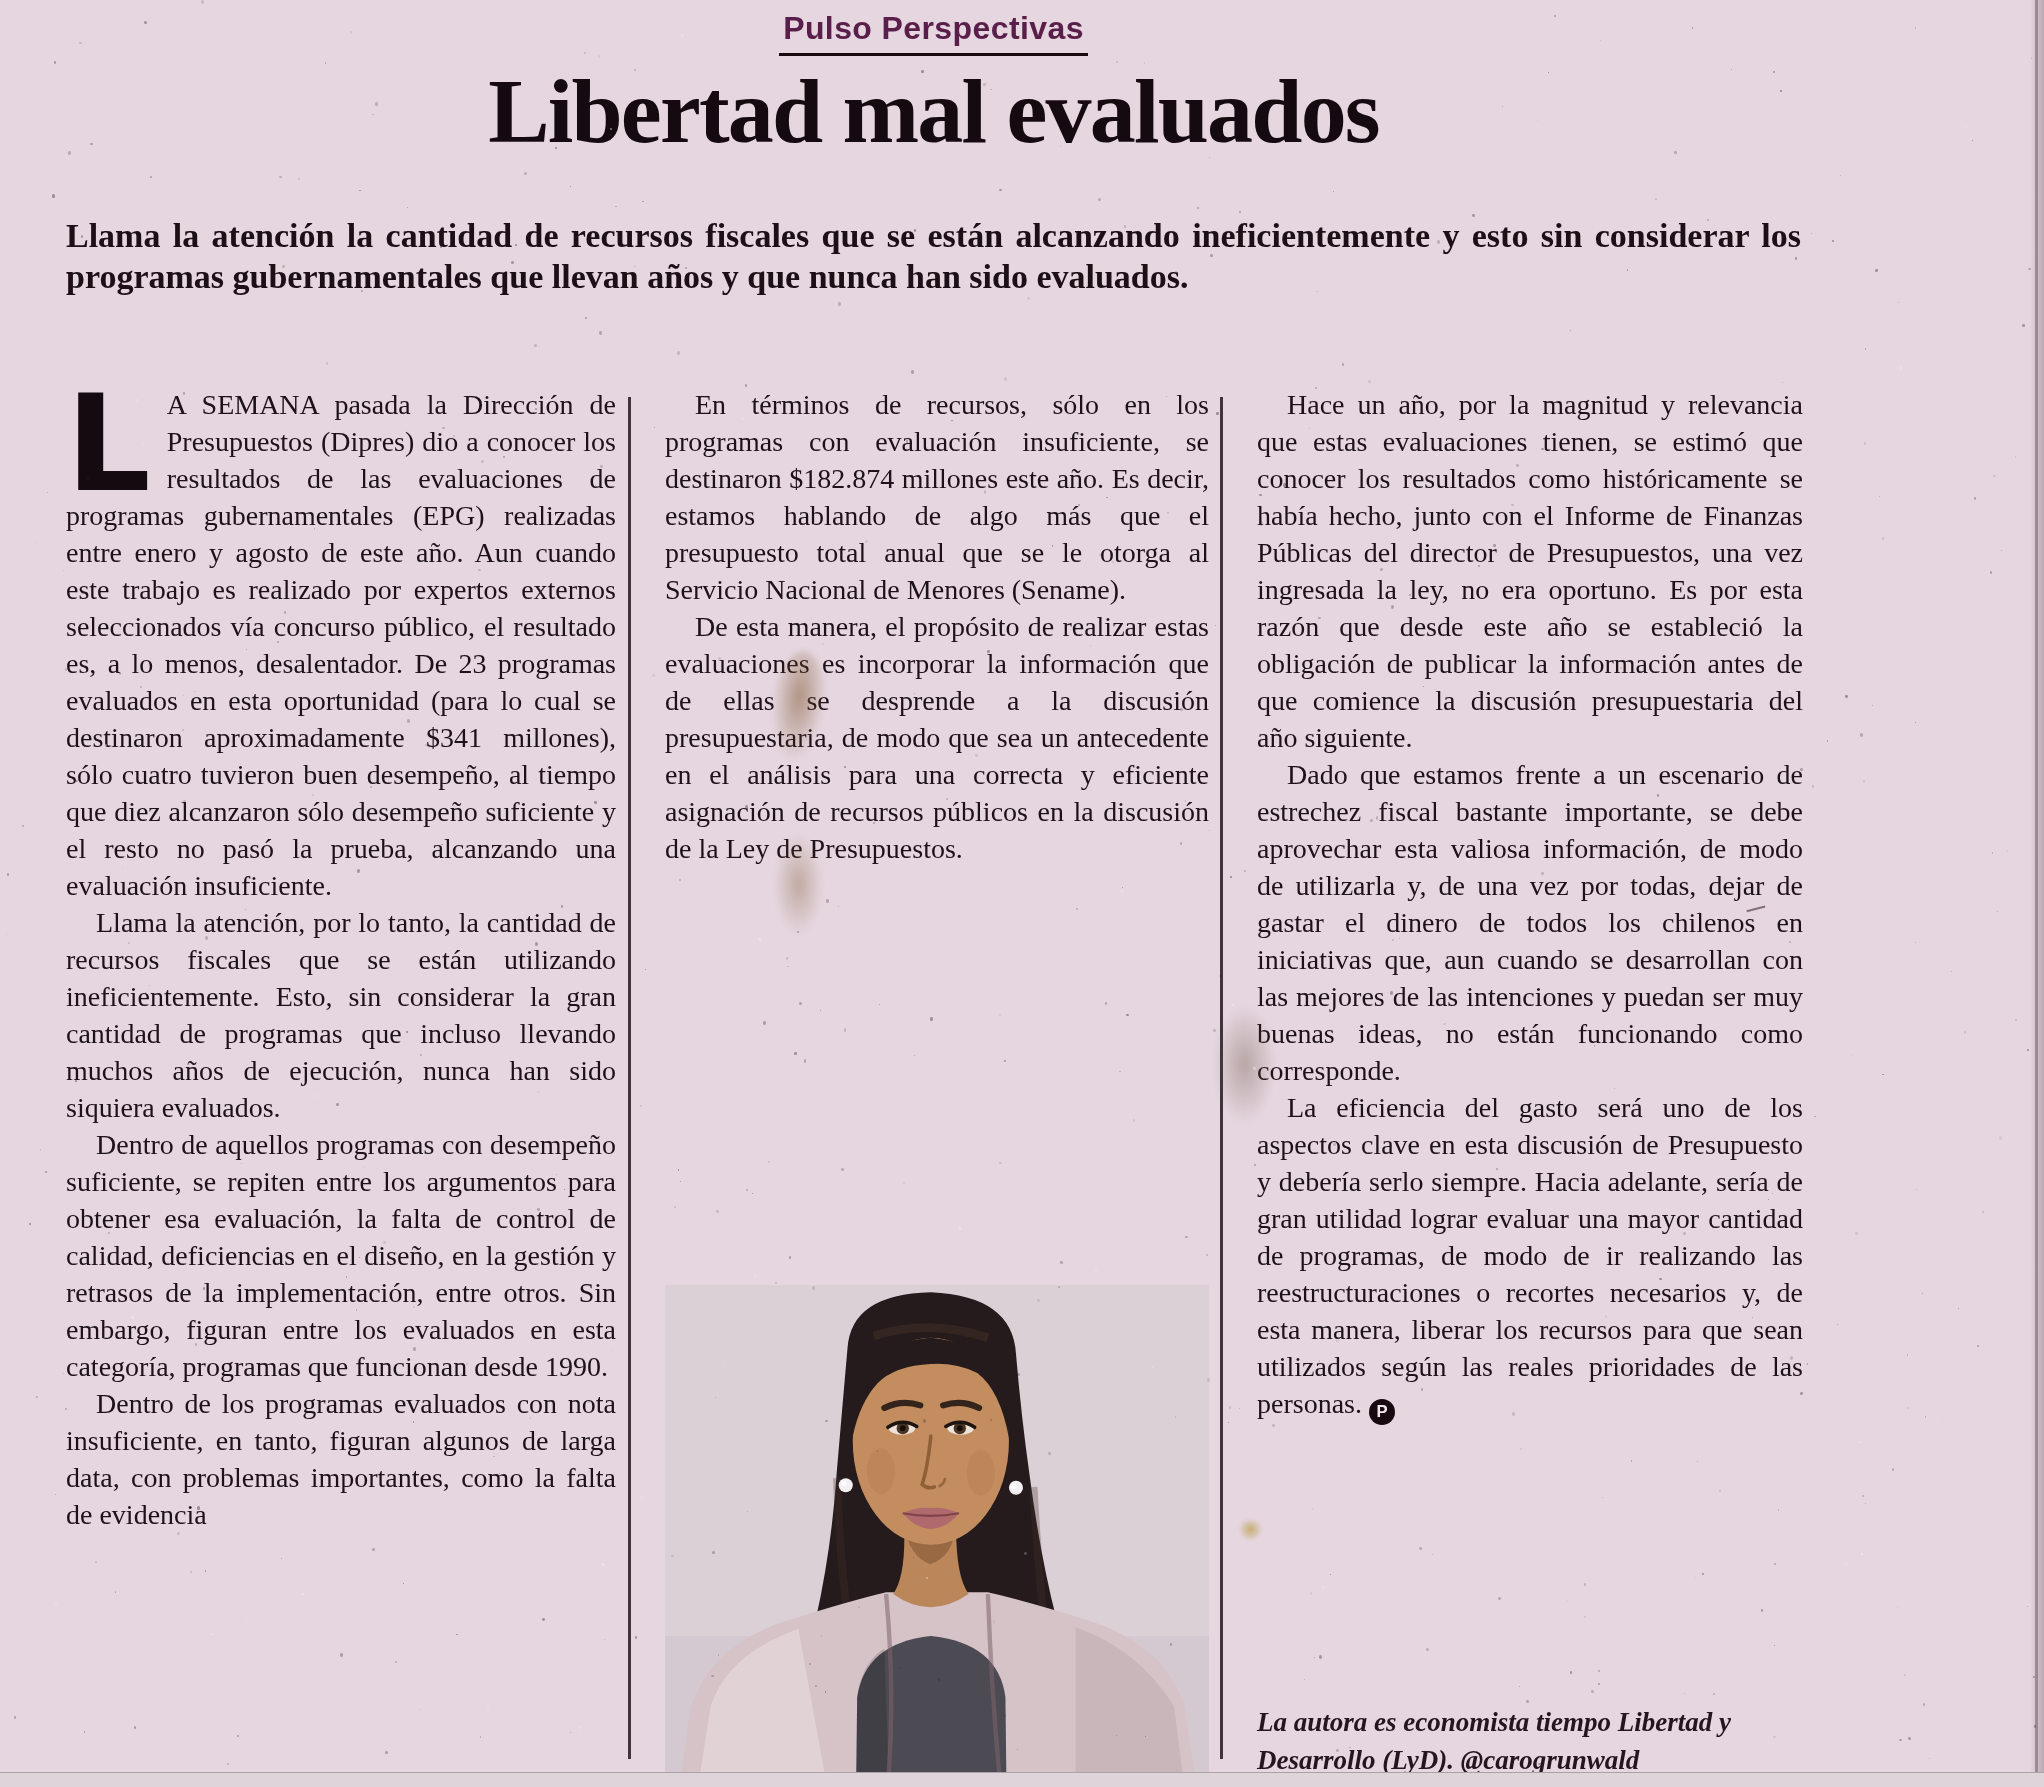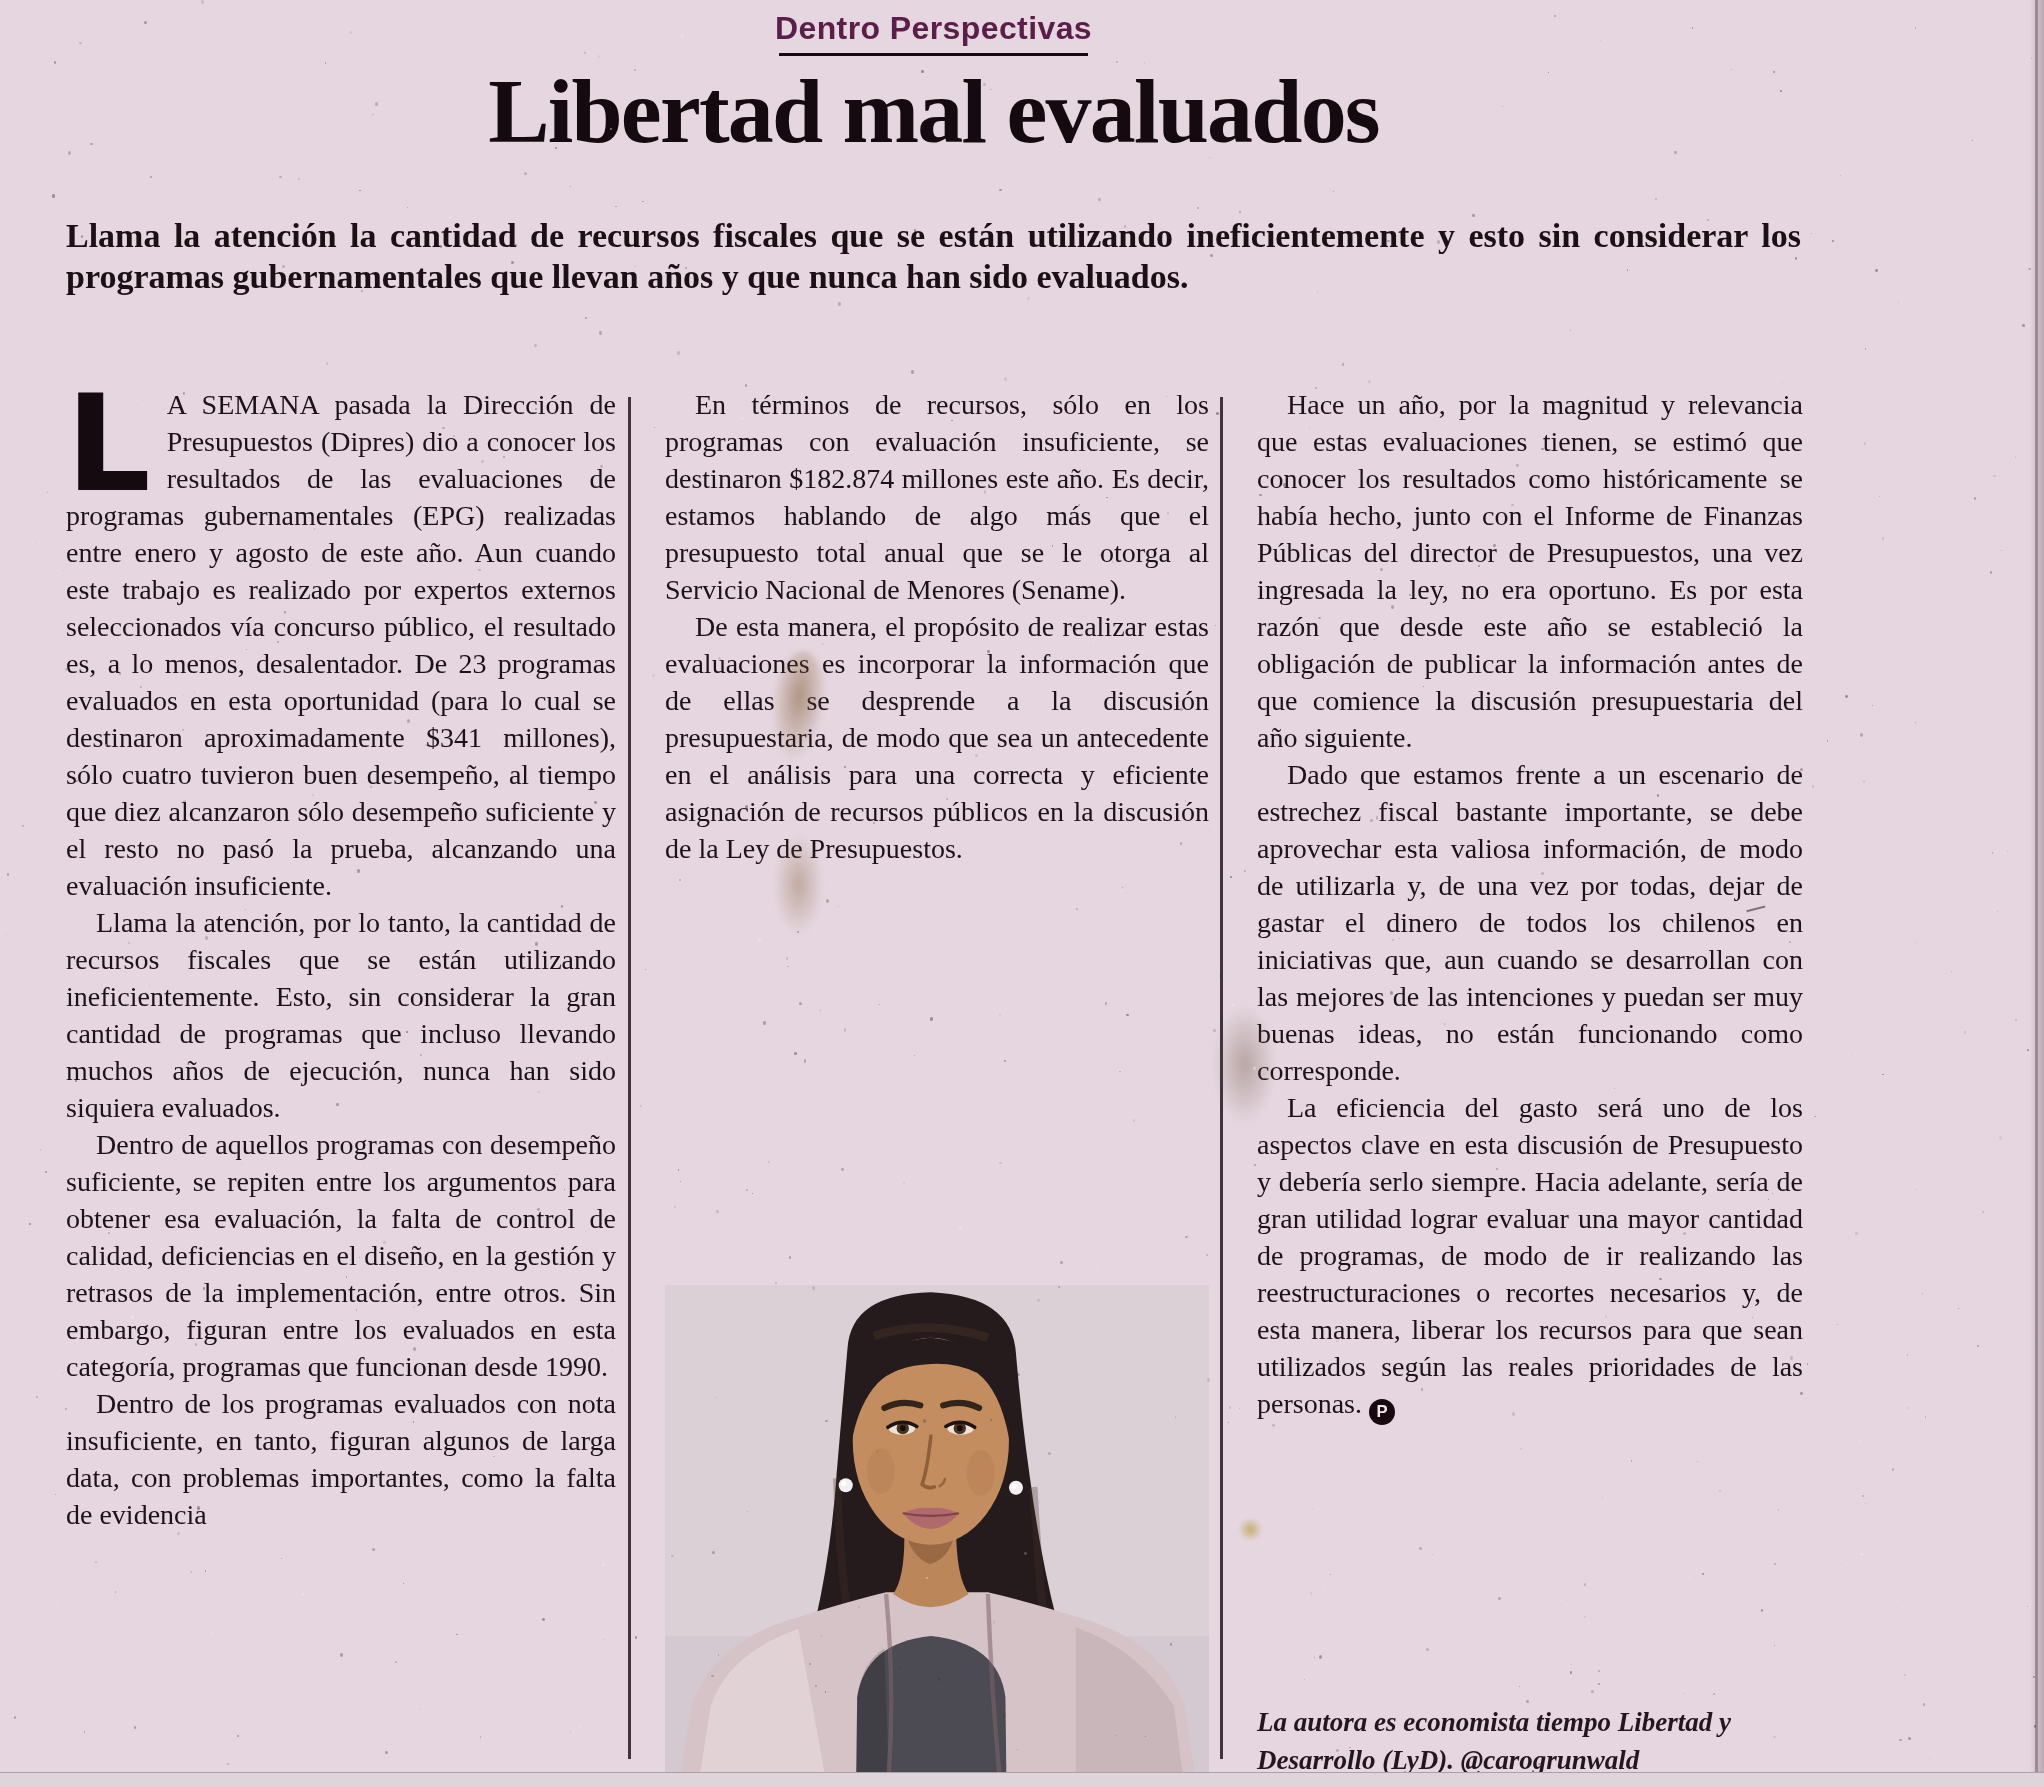--- a/index.html
+++ b/index.html
@@ -76,27 +76,27 @@
   .noise i.w{background:#f6eff4;}
 </style>
 </head>
 <body style="--bg: #e5d6df; --ink: #1e1219; --kicker: #5a1e4a; --rule: #17090f;">
 
 <div class="page">
 
   <div class="content">
 
     <div class="kicker-wrap">
-      <span class="kicker-text">Dentro Perspectivas</span>
+      <span class="kicker-text">Pulso Perspectivas</span>
       <div class="kicker-rule"></div>
     </div>
 
     <h1 class="headline">Libertad mal evaluados</h1>
 
-    <p class="deck">Llama la atención la cantidad de recursos fiscales que se están utilizando ineficientemente y esto sin considerar los programas gubernamentales que llevan años y que nunca han sido evaluados.</p>
+    <p class="deck">Llama la atención la cantidad de recursos fiscales que se están alcanzando ineficientemente y esto sin considerar los programas gubernamentales que llevan años y que nunca han sido evaluados.</p>
 
     <div class="bodycols">
 
       <div class="col" id="col1">
         <p class="no-indent"><span class="dropcap">L</span><span>A SEMANA pasada la Dirección de Presupuestos (Dipres) dio a conocer los resultados de las evaluaciones de programas gubernamentales (EPG) realizadas entre enero y agosto de este año. Aun cuando este trabajo es realizado por expertos externos seleccionados vía concurso público, el resultado es, a lo menos, desalentador. De 23 programas evaluados en esta oportunidad (para lo cual se destinaron aproximadamente $341 millones), sólo cuatro tuvieron buen desempeño, al tiempo que diez alcanzaron sólo desempeño suficiente y el resto no pasó la prueba, alcanzando una evaluación insuficiente.</span></p>
         <p>Llama la atención, por lo tanto, la cantidad de recursos fiscales que se están utilizando ineficientemente. Esto, sin considerar la gran cantidad de programas que incluso llevando muchos años de ejecución, nunca han sido siquiera evaluados.</p>
         <p>Dentro de aquellos programas con desempeño suficiente, se repiten entre los argumentos para obtener esa evaluación, la falta de control de calidad, deficiencias en el diseño, en la gestión y retrasos de la implementación, entre otros. Sin embargo, figuran entre los evaluados en esta categoría, programas que funcionan desde 1990.</p>
         <p>Dentro de los programas evaluados con nota insuficiente, en tanto, figuran algunos de larga data, con problemas importantes, como la falta de evidencia</p>
       </div>
 

